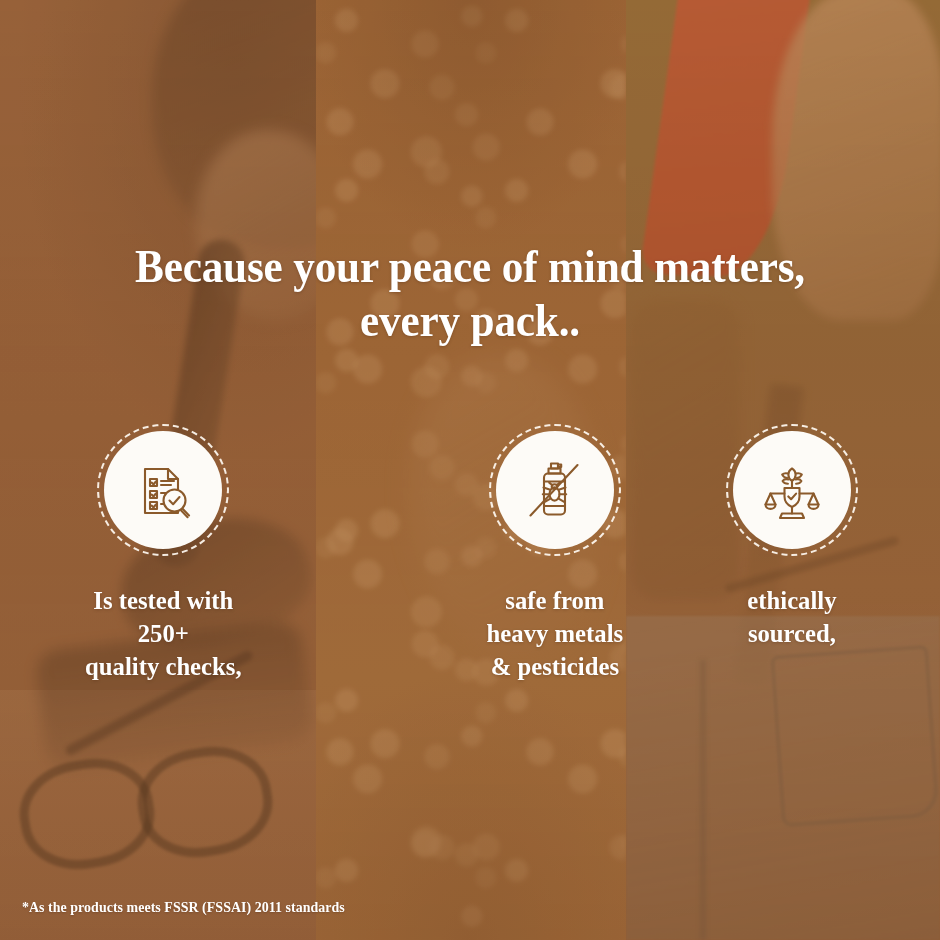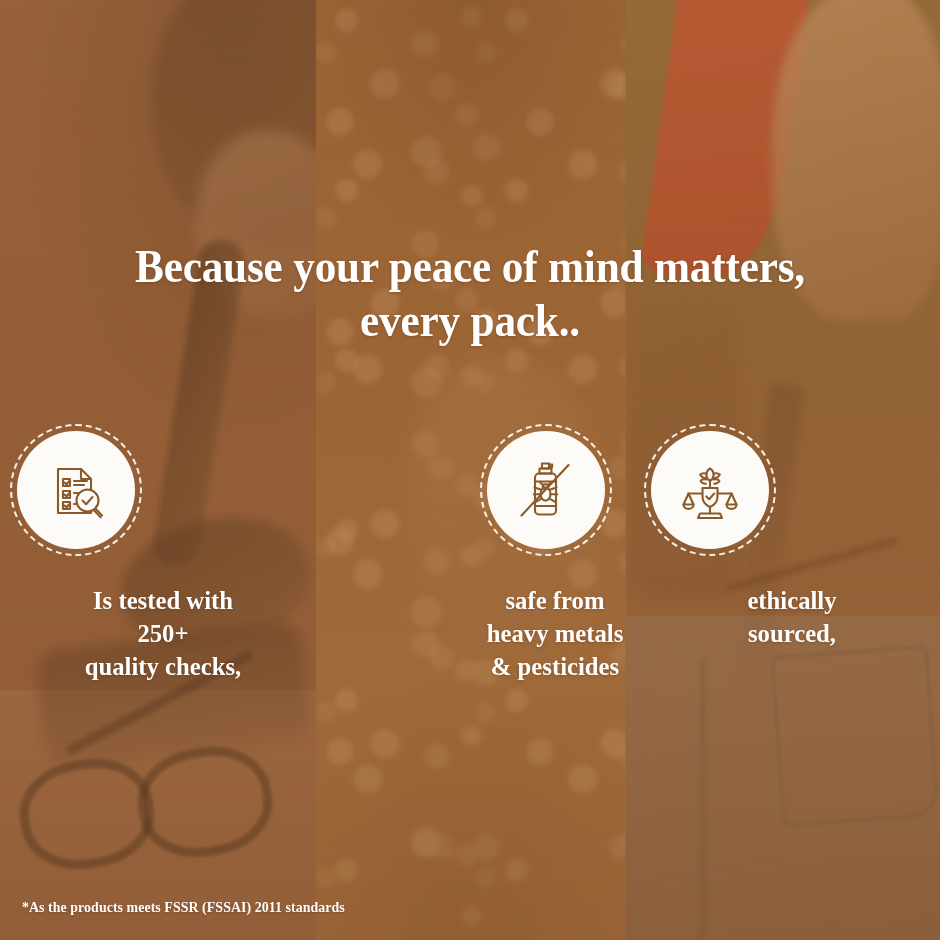--- a/index.html
+++ b/index.html
@@ -260,20 +260,21 @@
   .badges {
     position: absolute;
     left: 0; right: 0;
     top: 424px;
     display: flex;
   }
   .col {
     flex: 0 0 auto;
     display: flex;
     flex-direction: column;
+    align-items: center;
   }
   .col-1 { width: 316px; }
   .col-2 { width: 310px; }
   .col-3 { width: 314px; }
   .col-3 .badge-wrap { margin-left: 164px; }
   .col-1 .badge-wrap { margin-left: 10px; }
   .col-2 .badge-wrap { margin-left: 14px; }
 
   .badge-wrap {
     position: relative;

